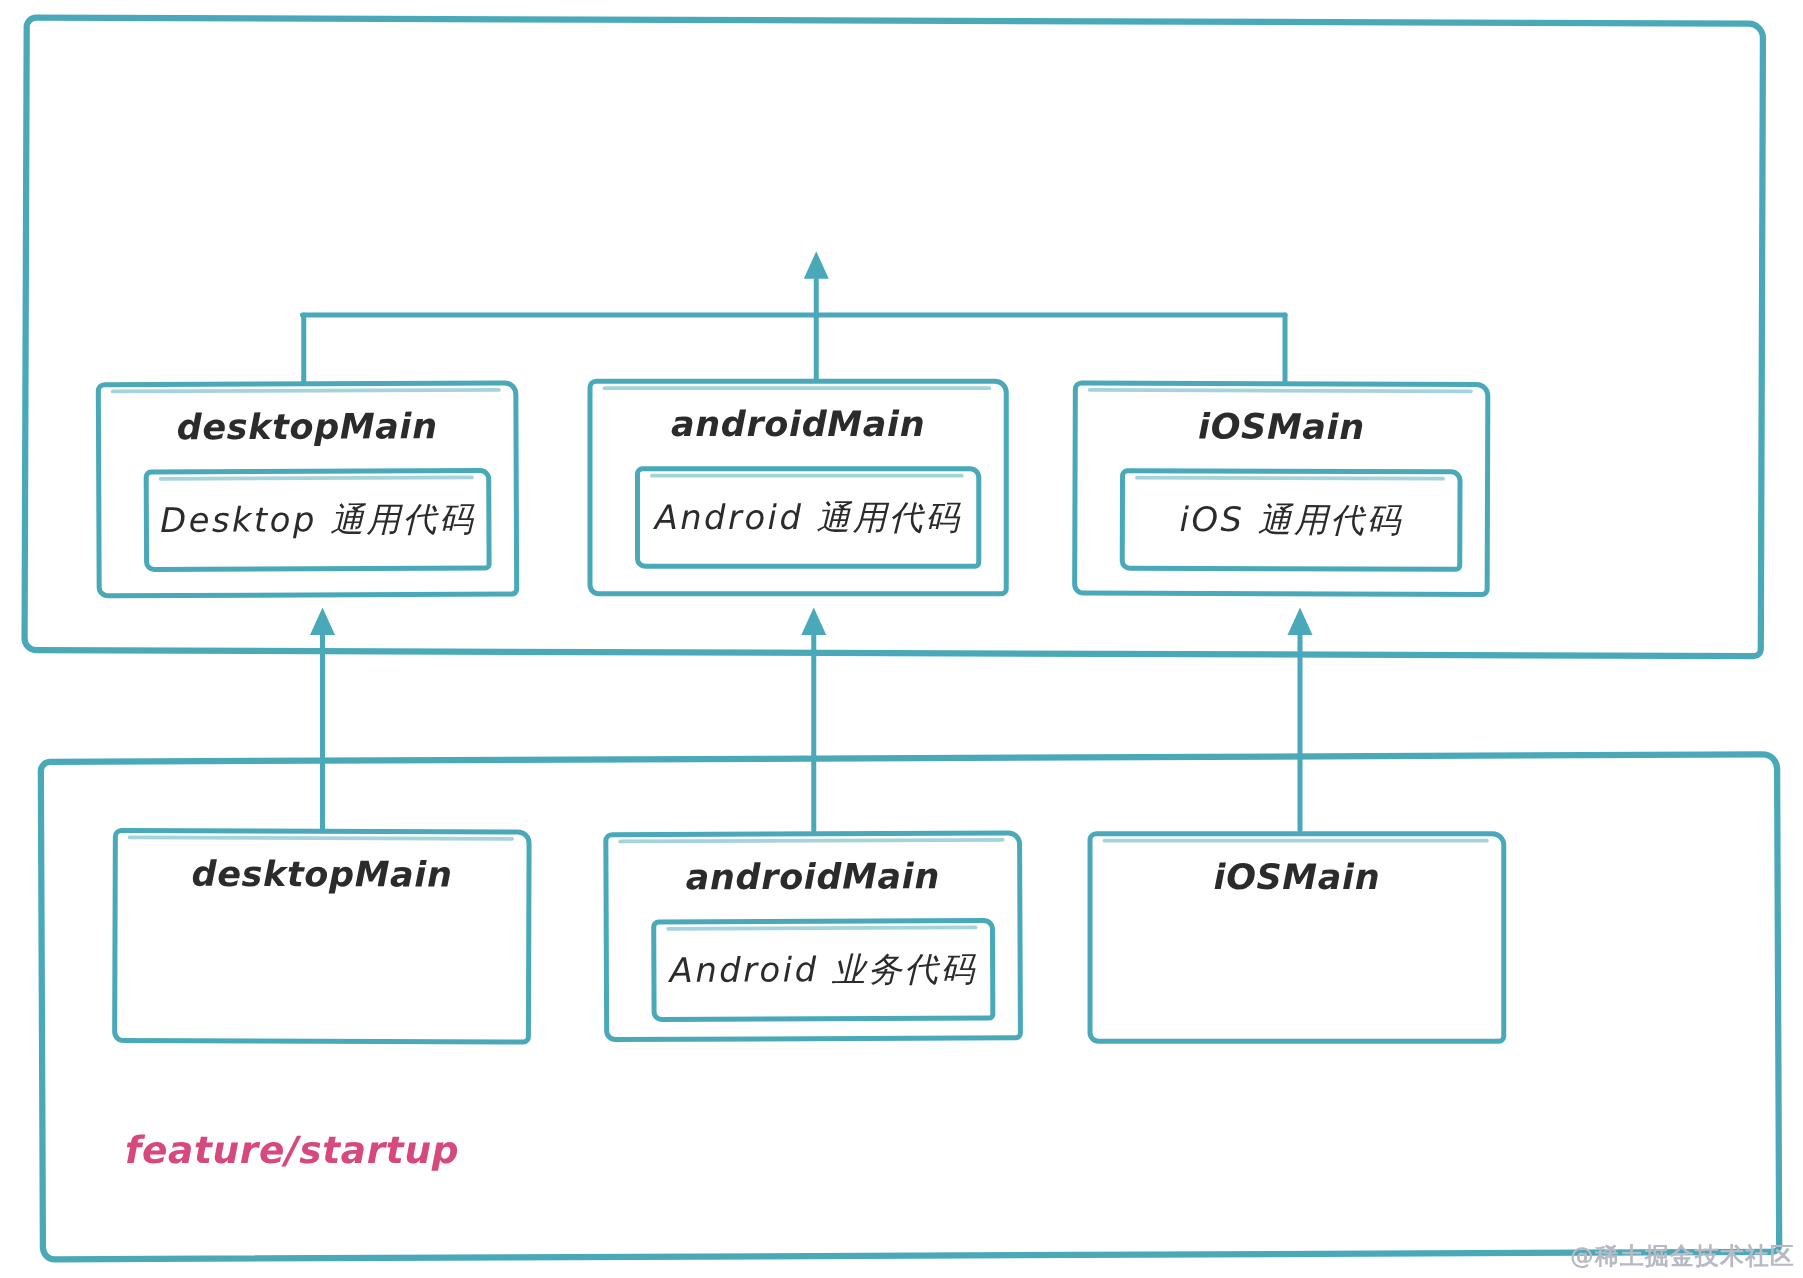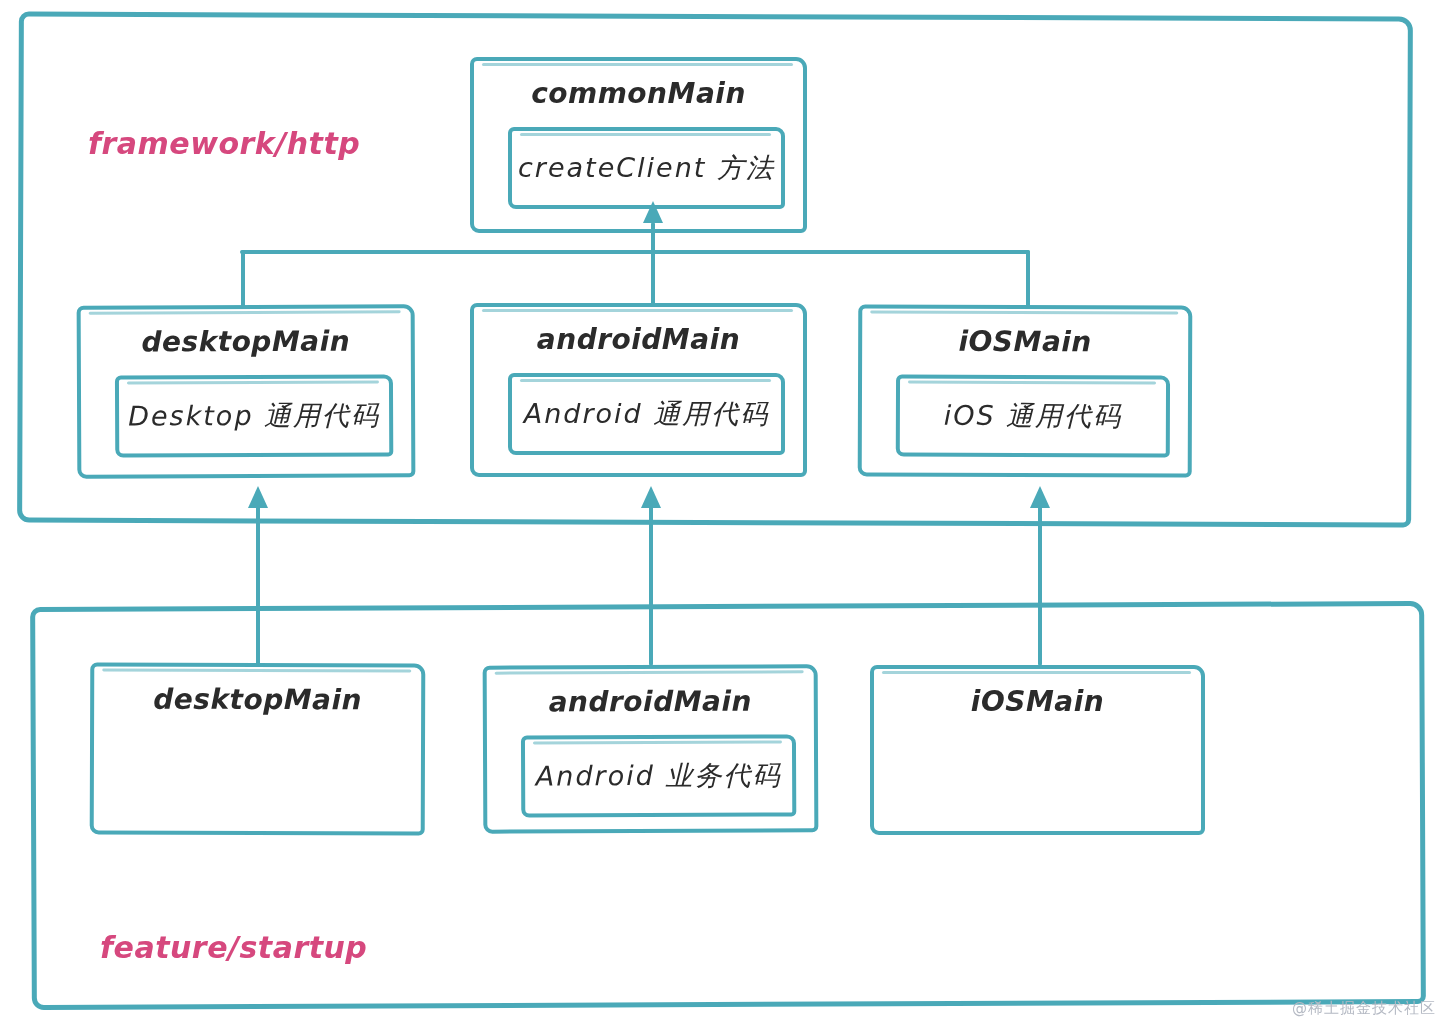--- a/index.html
+++ b/index.html
@@ -52,40 +52,33 @@
   
   .vline{position:absolute;width:4px;background:var(--stroke);border-radius:2px;z-index:5;}
   .hline{position:absolute;height:4px;background:var(--stroke);border-radius:2px;z-index:5;}
   .arrowhead{
     position:absolute;width:0;height:0;z-index:6;
     border-left:10px solid transparent;border-right:10px solid transparent;
     border-bottom:22px solid var(--stroke);
   }
   .watermark{
     position:absolute;right:6px;bottom:4px;z-index:9;
-    font-size:15px;letter-spacing:1px;color:var(--watermark);
+    font-size:19px;letter-spacing:1px;color:var(--watermark);font-weight:bold;
   }
 </style>
 </head>
 <body>
 
 <div class="canvas">
 
   <div class="frame tilt-r" style="left:18px;top:14px;width:1384px;height:501px;"></div>
-  <div class="section-label" style="left:88px;top:126px;">framework/http</div>
 
   <div class="frame tilt-l" style="left:31px;top:604px;width:1384px;height:393px;"></div>
-  <div class="section-label" style="left:100px;top:930px;">feature/startup</div>
+  <div class="section-label" style="left:100px;top:903px;">feature/startup</div>
 
-  <div class="box sketch" style="left:470px;top:57px;width:329px;height:168px;">
-    <div class="box-title">commonMain</div>
-    <div class="inner sketch">
-      <span>createClient 方法</span>
-    </div>
-  </div>
 
   <div class="box sketch tilt-l" style="left:77px;top:305px;width:330px;height:165px;">
     <div class="box-title">desktopMain</div>
     <div class="inner sketch">
       <span>Desktop 通用代码</span>
     </div>
   </div>
 
   <div class="box sketch" style="left:470px;top:303px;width:329px;height:166px;">
     <div class="box-title">androidMain</div>

